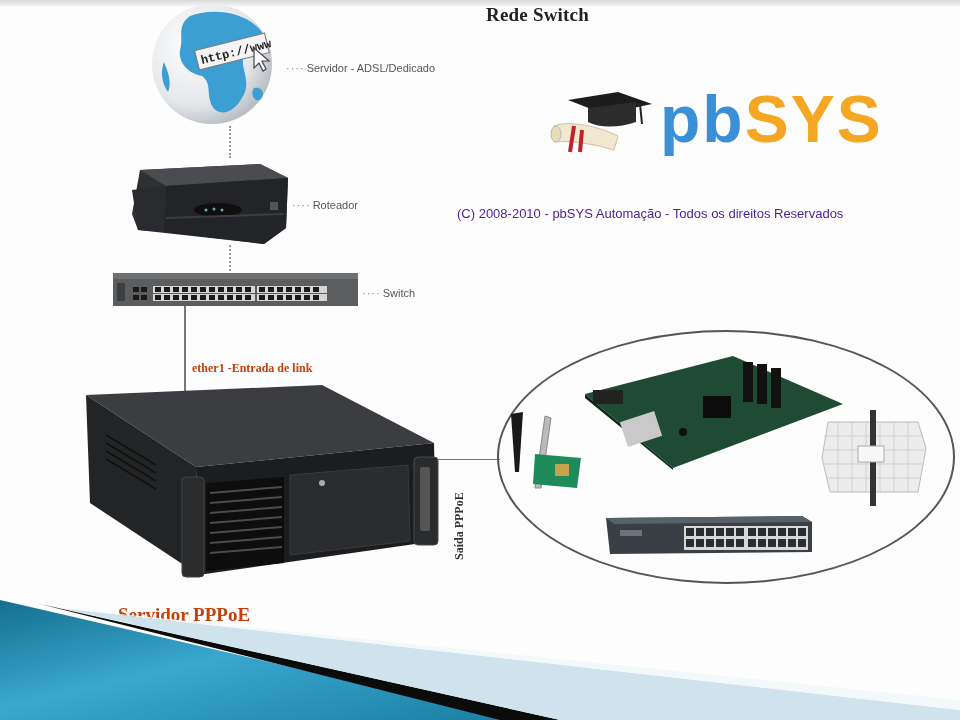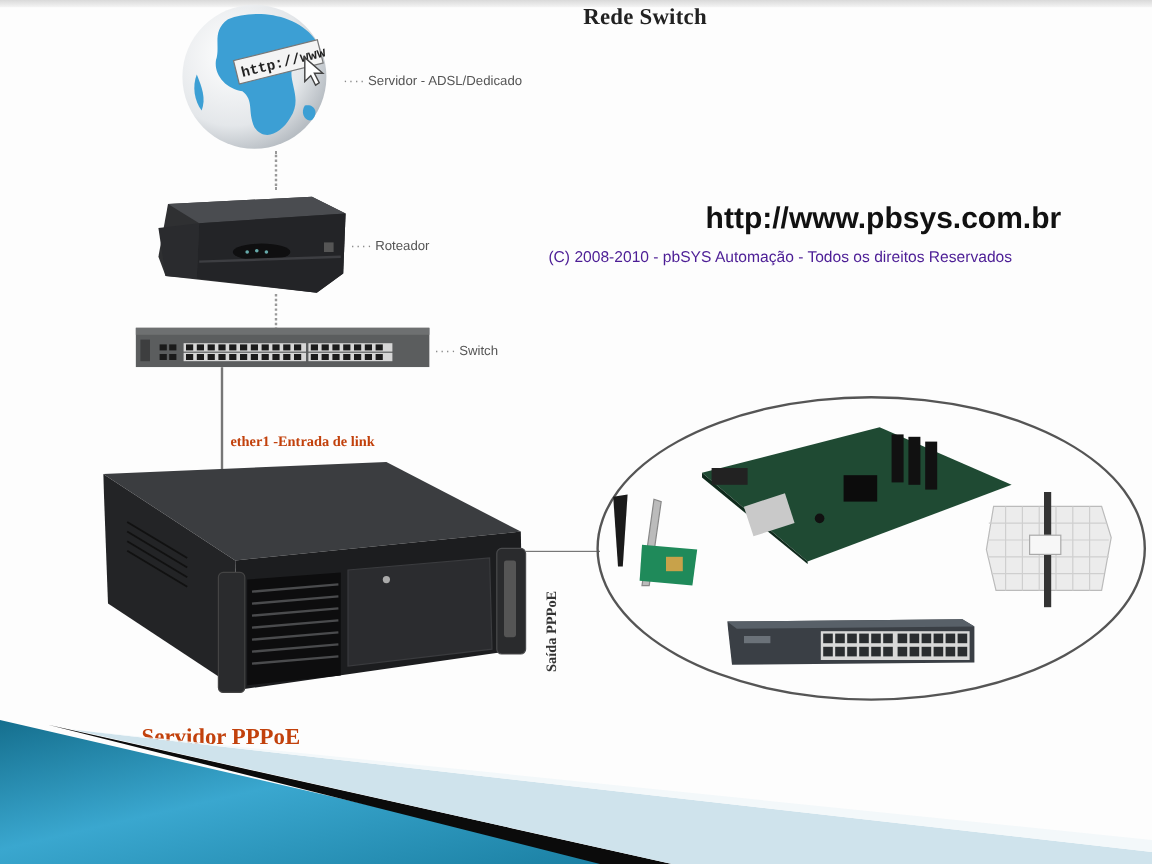--- a/index.html
+++ b/index.html
@@ -258,21 +258,31 @@
       <rect x="142" y="25" width="8" height="8"></rect>
         <rect x="152" y="25" width="8" height="8"></rect>
         <rect x="162" y="25" width="8" height="8"></rect>
         <rect x="172" y="25" width="8" height="8"></rect>
         <rect x="182" y="25" width="8" height="8"></rect>
         <rect x="192" y="25" width="8" height="8"></rect>
     </g>
     <rect x="14" y="16" width="22" height="6" fill="#6b7279"></rect>
   </svg>
 
-  <div class="url">http://www.pbsys.com.br</div>
+  <div class="logo">
+    <svg style="position:absolute; left:0; top:6px; width:110px; height:70px;" viewBox="0 0 110 70">
+      <path d="M6 36 C20 30, 50 36, 70 46 L66 60 C46 54, 22 50, 6 52 Z" fill="#f1e8cf" stroke="#cfc3a0"></path>
+      <ellipse cx="8" cy="44" rx="5" ry="8" fill="#e8dcba" stroke="#bbb"></ellipse>
+      <path d="M26 36 L22 62 M34 40 L32 62" stroke="#c0222a" stroke-width="4"></path>
+      <path d="M20 10 L70 2 L104 14 L56 24 Z" fill="#1c1c1c"></path>
+      <path d="M40 18 L88 12 L88 32 C70 38, 52 38, 40 32 Z" fill="#2c2c2c"></path>
+      <line x1="92" y1="14" x2="94" y2="34" stroke="#222" stroke-width="2"></line>
+    </svg>
+    <div class="logo-text"><span class="logo-pb">pb</span><span class="logo-sys">SYS</span></div>
+  </div>
   <div class="copyright">(C) 2008-2010 - pbSYS Automação - Todos os direitos Reservados</div>
 
   <svg class="footer-deco" viewBox="0 0 960 120" preserveAspectRatio="none">
     <defs>
       <linearGradient id="tg" x1="0" y1="0" x2="1" y2="1">
         <stop offset="0" stop-color="#156f8e"></stop>
         <stop offset="0.45" stop-color="#3aa7cf"></stop>
         <stop offset="1" stop-color="#1a7fa2"></stop>
       </linearGradient>
     </defs>

